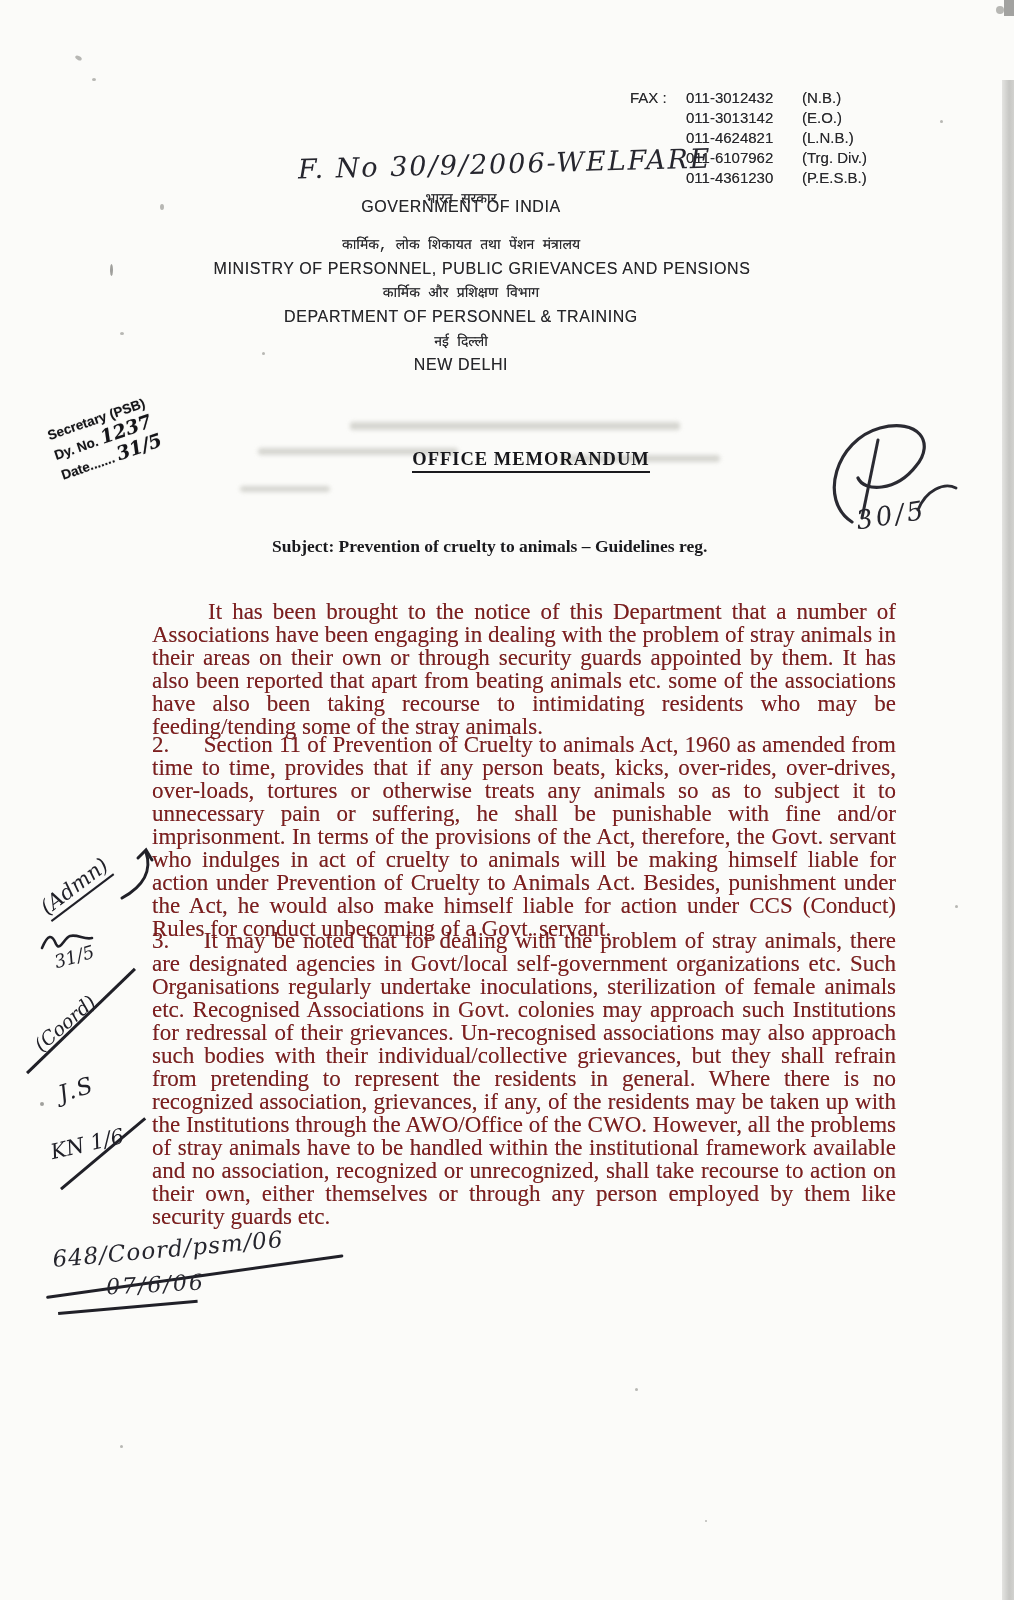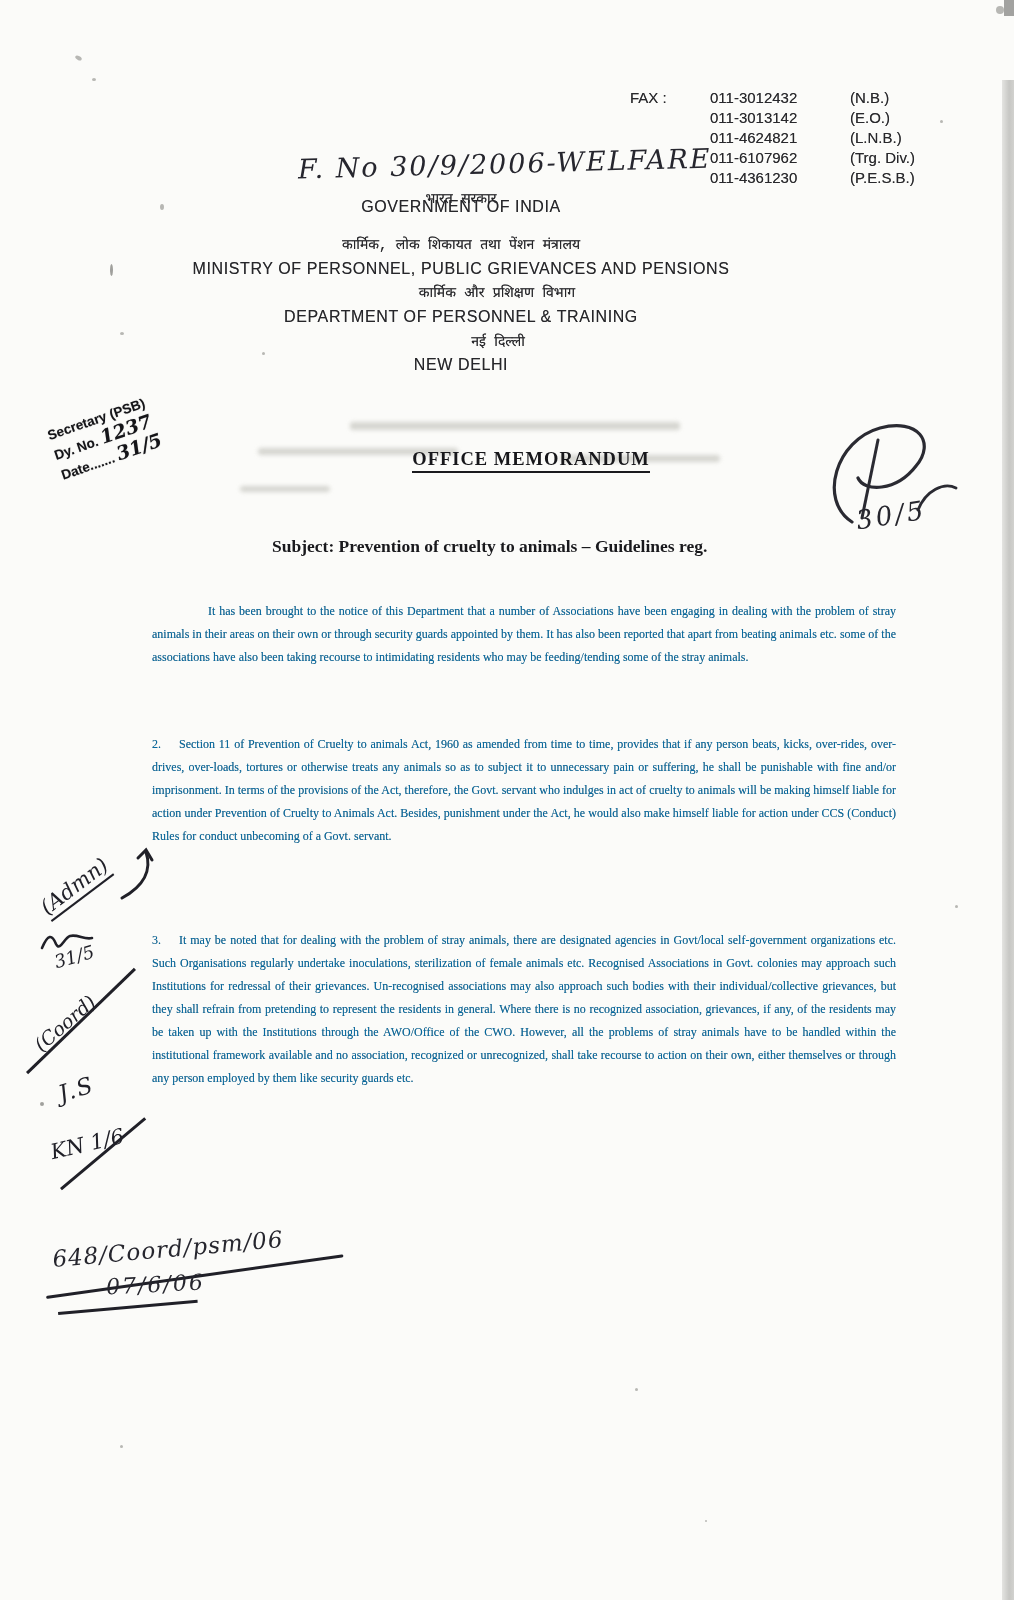--- a/index.html
+++ b/index.html
@@ -11,21 +11,21 @@
   
   .edge-strip{position:absolute; top:80px; right:0; width:12px; height:1520px;
     background:linear-gradient(to right,#e4e4e1,#c7c7c4 60%,#d2d2cf);}
   .edge-corner{position:absolute; top:0; right:0; width:10px; height:16px; background:#a2a2a0;}
   .speck{position:absolute; background:#8a8a86; border-radius:50%; opacity:.6;}
   .ghost{position:absolute; background:#c9c9c3; filter:blur(2px); opacity:.75; border-radius:3px;}
   
   .fax-block{position:absolute; left:630px; top:88px;
     font-family:"Liberation Sans", sans-serif; font-size:15px; color:#28282c;
     text-shadow:0 0 .4px rgba(0,0,0,.5);}
-  .fax-row{display:flex; line-height:20px;gap:24px;}
+  .fax-row{display:flex; line-height:20px;}
   .fax-label{width:56px;}
   .fax-num{width:116px;}
   
   .hdr{position:absolute; left:0; width:922px; text-align:center;
     font-family:"Liberation Sans", sans-serif; color:#26262a;
     text-shadow:0 0 .4px rgba(0,0,0,.45);}
   .hdr.hindi{font-family:Liberation Mono, monospace; font-size:14px;}
   .hdr.eng{font-size:16px; letter-spacing:.6px;}
   
   .addr{position:absolute; top:330px; right:134px; text-align:right;
@@ -38,22 +38,22 @@
   .stamp{position:absolute; left:52px; top:408px; transform:rotate(-19deg);
     font-family:"Liberation Sans", sans-serif; font-weight:bold; font-size:13.5px;
     color:#141418; line-height:19px; text-shadow:0 0 1px rgba(0,0,0,.35);}
   .stamp .hv{font-family:"DejaVu Serif",serif; font-style:italic; font-weight:bold; font-size:19px;}
   
   .om-title{position:absolute; left:0; top:449px; width:1014px; text-align:center;}
   .om-title span{font-size:18.5px; font-weight:bold; letter-spacing:1px;
     border-bottom:2.5px solid #1a1a1e; padding-bottom:2px; color:#17171b;margin-left:48px;}
   .subject{position:absolute; left:272px; top:536px; font-size:17.5px; font-weight:bold; color:#19191d;}
   
-  .para{position:absolute; left:152px; width:744px; font-size:12px; line-height:23px;
-    text-align:justify; color:#0369a1; text-shadow:0 0 .4px rgba(0,0,0,.4); margin:0;}
+  .para{position:absolute; left:152px; width:744px; font-size:23px; line-height:23px;
+    text-align:justify; color:#7f1d1d; text-shadow:0 0 .4px rgba(0,0,0,.4); margin:0;}
   .p1{top:600px; text-indent:56px;}
   .p2{top:733px;}
   .p3{top:929px;}
   
   .sig-wrap{position:absolute; left:822px; top:418px; width:150px; height:130px;}
   .sig-num{position:absolute; left:34px; top:82px; font-size:26px; transform:rotate(-9deg); letter-spacing:3px;}
   
   .ann{position:absolute; font-family:"DejaVu Serif",serif; font-style:italic; color:#202028;}
   .ann-admn{left:36px; top:874px; font-size:21px; transform:rotate(-37deg); border-bottom:2px solid #202028; padding-bottom:1px;}
   .ann-arrow{position:absolute; left:118px; top:846px;}
@@ -122,24 +122,24 @@
       <span class="fax-num">011-4361230</span>
       <span>(P.E.S.B.)</span>
     </div>
   </div>
 
   <div class="hand fileno">F. No 30/9/2006-WELFARE</div>
 
   <div class="hdr hindi" style="top:188px;">भारत सरकार</div>
   <div class="hdr eng" style="top:198px;">GOVERNMENT OF INDIA</div>
   <div class="hdr hindi" style="top:234px;">कार्मिक, लोक शिकायत तथा पेंशन मंत्रालय</div>
-  <div class="hdr eng" style="top:260px;">MINISTRY OF PERSONNEL, PUBLIC GRIEVANCES AND PENSIONS</div>
-  <div class="hdr hindi" style="top:282px;padding-left:36px;">कार्मिक और प्रशिक्षण विभाग</div>
+  <div class="hdr eng" style="top:260px;padding-left:21px;">MINISTRY OF PERSONNEL, PUBLIC GRIEVANCES AND PENSIONS</div>
+  <div class="hdr hindi" style="top:282px;">कार्मिक और प्रशिक्षण विभाग</div>
   <div class="hdr eng" style="top:308px;">DEPARTMENT OF PERSONNEL &amp; TRAINING</div>
-  <div class="hdr hindi" style="top:331px;margin-left:37px;">नई दिल्ली</div>
+  <div class="hdr hindi" style="top:331px;">नई दिल्ली</div>
   <div class="hdr eng" style="top:356px;">NEW DELHI</div>
 
 
   <div class="stamp">
     <div>Secretary (PSB)</div>
     <div>
       <span>Dy. No.</span>
       <span class="hv">1237</span>
     </div>
     <div>

